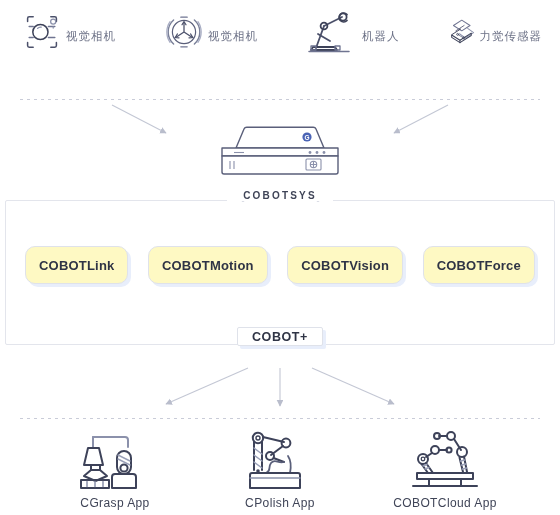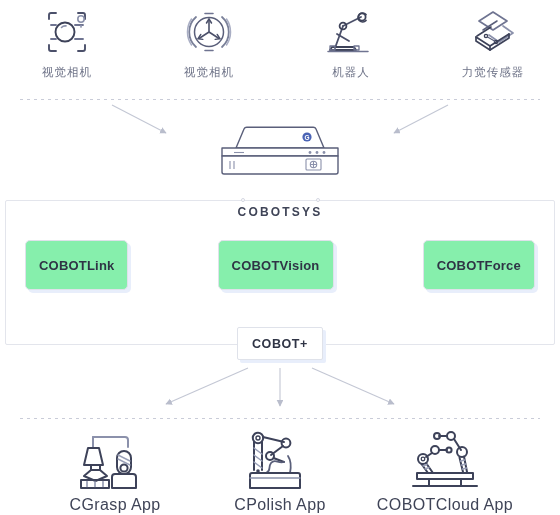--- a/index.html
+++ b/index.html
@@ -13,21 +13,21 @@
   }
   .stage{position:relative;width:560px;height:515px;}
 
   
   .top-row{
     position:absolute;left:0;top:6px;width:560px;height:90px;
     display:flex;align-items:flex-start;justify-content:space-between;
     padding:0 18px;box-sizing:border-box;
   }
   .dev{
-    width:98px;display:flex;flex-direction:column;
+    width:98px;display:flex;flex-direction:row;
     align-items:center;justify-content:flex-start;
   }
   .dev-icon{width:60px;height:52px;display:block;}
   .dev-label{
     margin-top:9px;font-size:11.5px;letter-spacing:1px;
     color:#6d7287;white-space:nowrap;line-height:1;
   }
 
   
   .dotted-sep{
@@ -47,68 +47,68 @@
   }
   .controller svg{display:block;}
 
   
   .panel{
     position:absolute;left:5px;top:200px;width:550px;height:145px;
     border:1px solid #e3e5ec;border-radius:2px;box-sizing:border-box;
     background:#ffffff;
   }
   .panel-title{
-    position:absolute;left:0;top:202px;width:560px;text-align:center;
-    font-size:12px;letter-spacing:2.2px;font-weight:700;color:#3f4457;
+    position:absolute;left:0;top:186px;width:560px;text-align:center;
+    font-size:10px;letter-spacing:2.2px;font-weight:700;color:#3f4457;
     line-height:20px;
   }
   .panel-title span{background:#fff;padding:0 16px;}
   .notch-dot{
     position:absolute;width:4px;height:4px;border-radius:50%;
     border:1px solid #d5d8e2;background:#fff;box-sizing:border-box;top:198px;
   }
   #notch-left{left:241px;}
   #notch-right{left:316px;}
 
   
   .modules{
     position:absolute;left:5px;top:243px;width:550px;height:44px;
     display:flex;align-items:center;justify-content:space-between;
     padding:0 20px;box-sizing:border-box;
   }
   .chip{
-    height:50px;min-width:88px;padding:0 13px;
+    height:38px;min-width:88px;padding:0 13px;
     display:flex;align-items:center;justify-content:center;
-    border:1px solid #dfe2ea;border-radius:5px;background:#86efac;
+    border:1px solid #dfe2ea;border-radius:10px;background:#fef9c3;
     box-shadow:3px 3px 0 0 #e8eefb;
     font-size:13px;letter-spacing:0.2px;color:#2f3445;font-weight:700;
     box-sizing:border-box;white-space:nowrap;
   }
 
   
   .cobotplus{
-    position:absolute;left:237px;top:327px;width:86px;height:33px;
+    position:absolute;left:237px;top:327px;width:86px;height:19px;
     display:flex;align-items:center;justify-content:center;
     border:1px solid #dfe2ea;border-radius:2px;background:#ffffff;
     box-shadow:3px 3px 0 0 #e8eefb;
     font-size:12.5px;letter-spacing:0.6px;color:#2f3445;font-weight:700;
     box-sizing:border-box;z-index:5;
   }
 
   
   .app-row{
     position:absolute;left:40px;top:428px;width:480px;height:84px;
     display:flex;align-items:flex-start;justify-content:space-between;
   }
   .app{
     width:150px;display:flex;flex-direction:column;align-items:center;
   }
   .app-icon{width:84px;height:62px;display:block;}
   .app-label{
-    margin-top:7px;font-size:16px;letter-spacing:0.4px;color:#3f4457;
+    margin-top:7px;font-size:12px;letter-spacing:0.4px;color:#3f4457;
     white-space:nowrap;line-height:1;
   }
 </style>
 </head>
 <body>
 
 <div class="stage">
 
   <div class="top-row">
 
@@ -236,20 +236,21 @@
 
   <div class="panel"></div>
   <div class="notch-dot" id="notch-left"></div>
   <div class="notch-dot" id="notch-right"></div>
   <div class="panel-title">
     <span>COBOTSYS</span>
   </div>
 
   <div class="modules">
     <div class="chip">COBOTLink</div>
+    <div class="chip">COBOTMotion</div>
     <div class="chip">COBOTVision</div>
     <div class="chip">COBOTForce</div>
   </div>
 
   <div class="cobotplus">COBOT+</div>
 
   <div class="dotted-sep" id="sep-bottom"></div>
 
   <div class="app-row">
 

